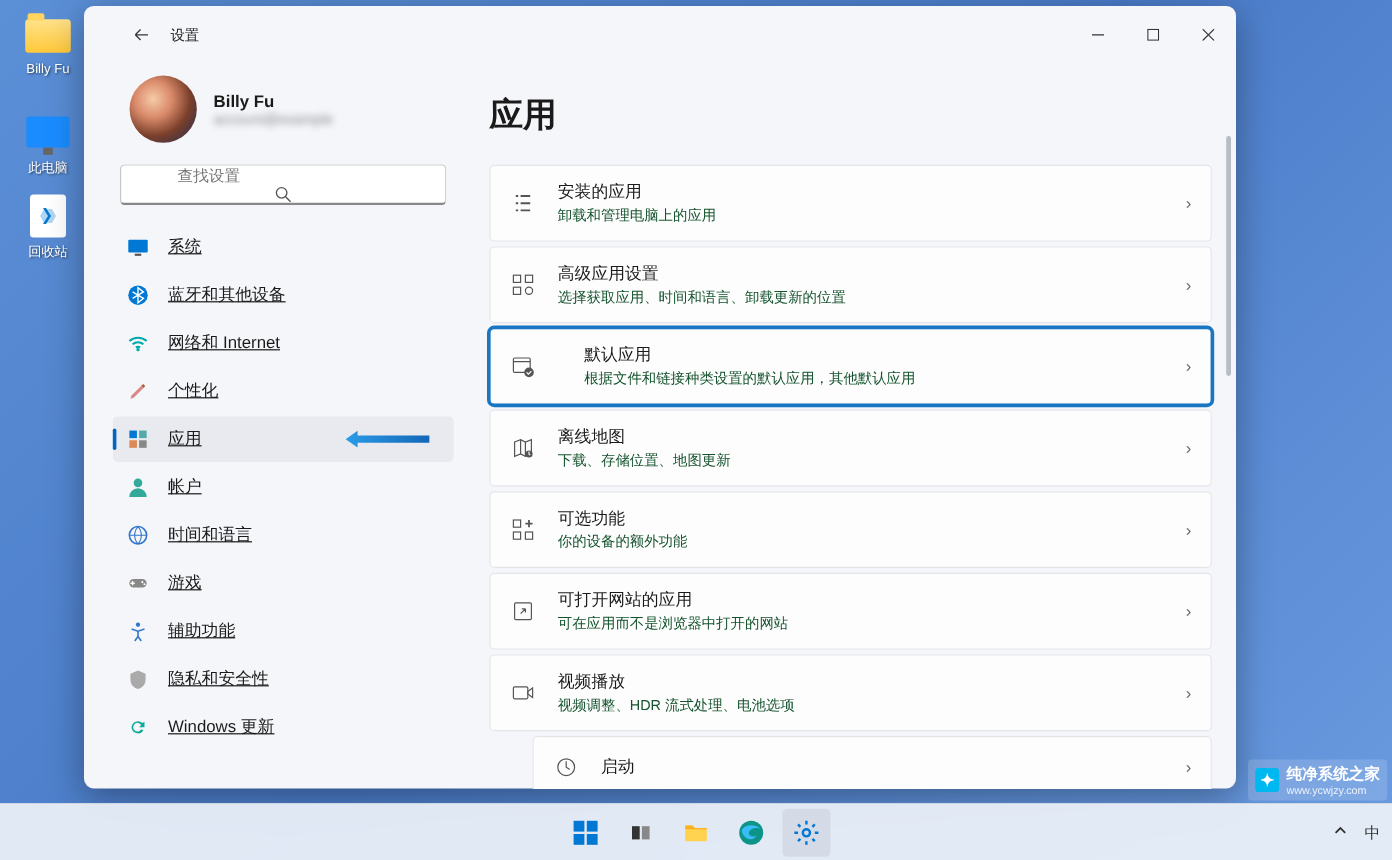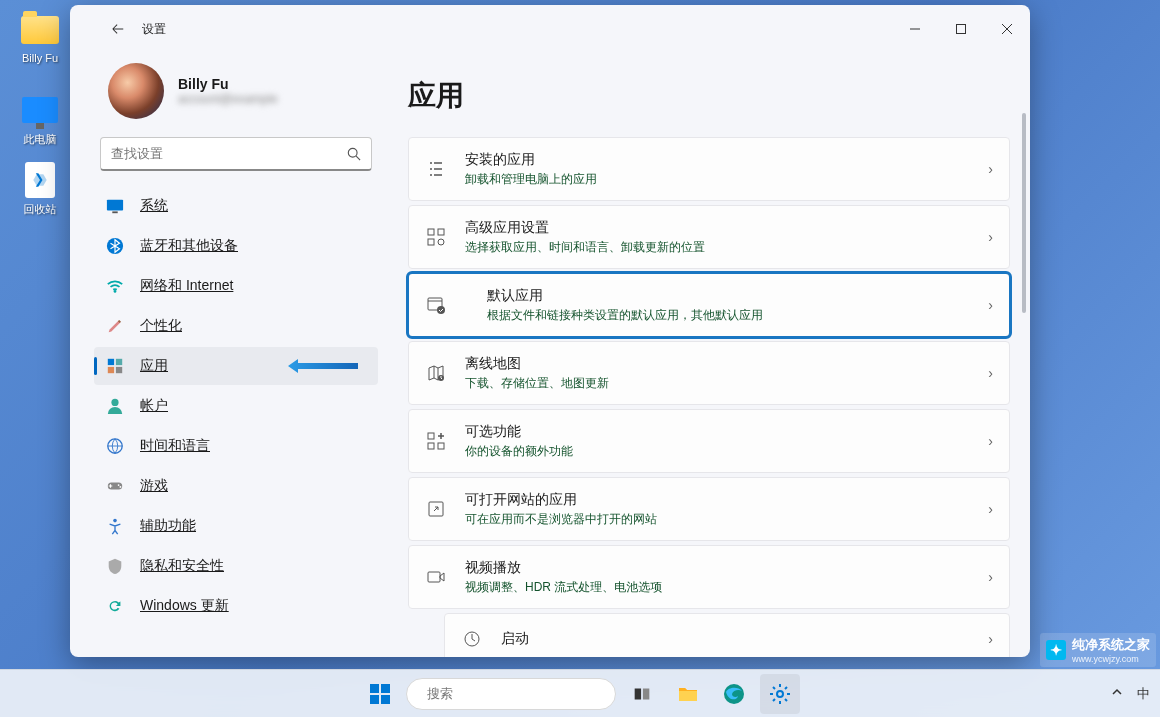--- a/index.html
+++ b/index.html
@@ -70,21 +70,21 @@
     .profile-info .email { font-size: 12px; color:#888; filter: blur(3px); }
 
     .search-box {
       margin: 0 6px 16px;
       position: relative;
       background: #fff;
       border: 1px solid #c8c8c8;
       border-bottom: 2px solid #888;
       border-radius: 4px;
       height: 34px;
-      display:flex; align-items:center;
+      display:flex; align-items:center;flex-direction:column;
     }
     .search-box input {
       flex:1; border:none; outline:none; background:transparent;
       padding: 0 10px; font-size: 13px; color:#666;
       font-family: inherit;
     }
     .search-box .search-icn { width: 34px; display:flex; align-items:center; justify-content:center; color:#555; }
 
     .nav-list { list-style:none; }
     .nav-item {
@@ -501,27 +501,20 @@
 <div class="taskbar">
   <div class="taskbar-center">
     <div class="tb-icon">
       <svg width="24" height="24" viewBox="0 0 24 24">
           <rect x="2" y="2" width="9" height="9" fill="#0078d4"></rect>
           <rect x="13" y="2" width="9" height="9" fill="#0078d4"></rect>
           <rect x="2" y="13" width="9" height="9" fill="#0078d4"></rect>
           <rect x="13" y="13" width="9" height="9" fill="#0078d4"></rect>
         </svg>
     </div>
-    <div class="tb-search">
-      <svg width="14" height="14" viewBox="0 0 16 16">
-          <circle cx="6.5" cy="6.5" r="5" fill="none" stroke="#666" stroke-width="1.3"></circle>
-          <line x1="10.5" y1="10.5" x2="15" y2="15" stroke="#666" stroke-width="1.3"></line>
-        </svg>
-      <input placeholder="搜索" style="">
-    </div>
     <div class="tb-icon">
       <svg width="22" height="22" viewBox="0 0 24 24">
           <rect x="4" y="6" width="7" height="12" fill="#333"></rect>
           <rect x="13" y="6" width="7" height="12" fill="#888"></rect>
         </svg>
     </div>
     <div class="tb-icon">
       <svg width="24" height="24" viewBox="0 0 24 24">
           <path d="M3 6h6l2 2h10v11H3z" fill="#ffd250"></path>
           <path d="M3 6h6l2 2h10v1H3z" fill="#ffb020"></path>

